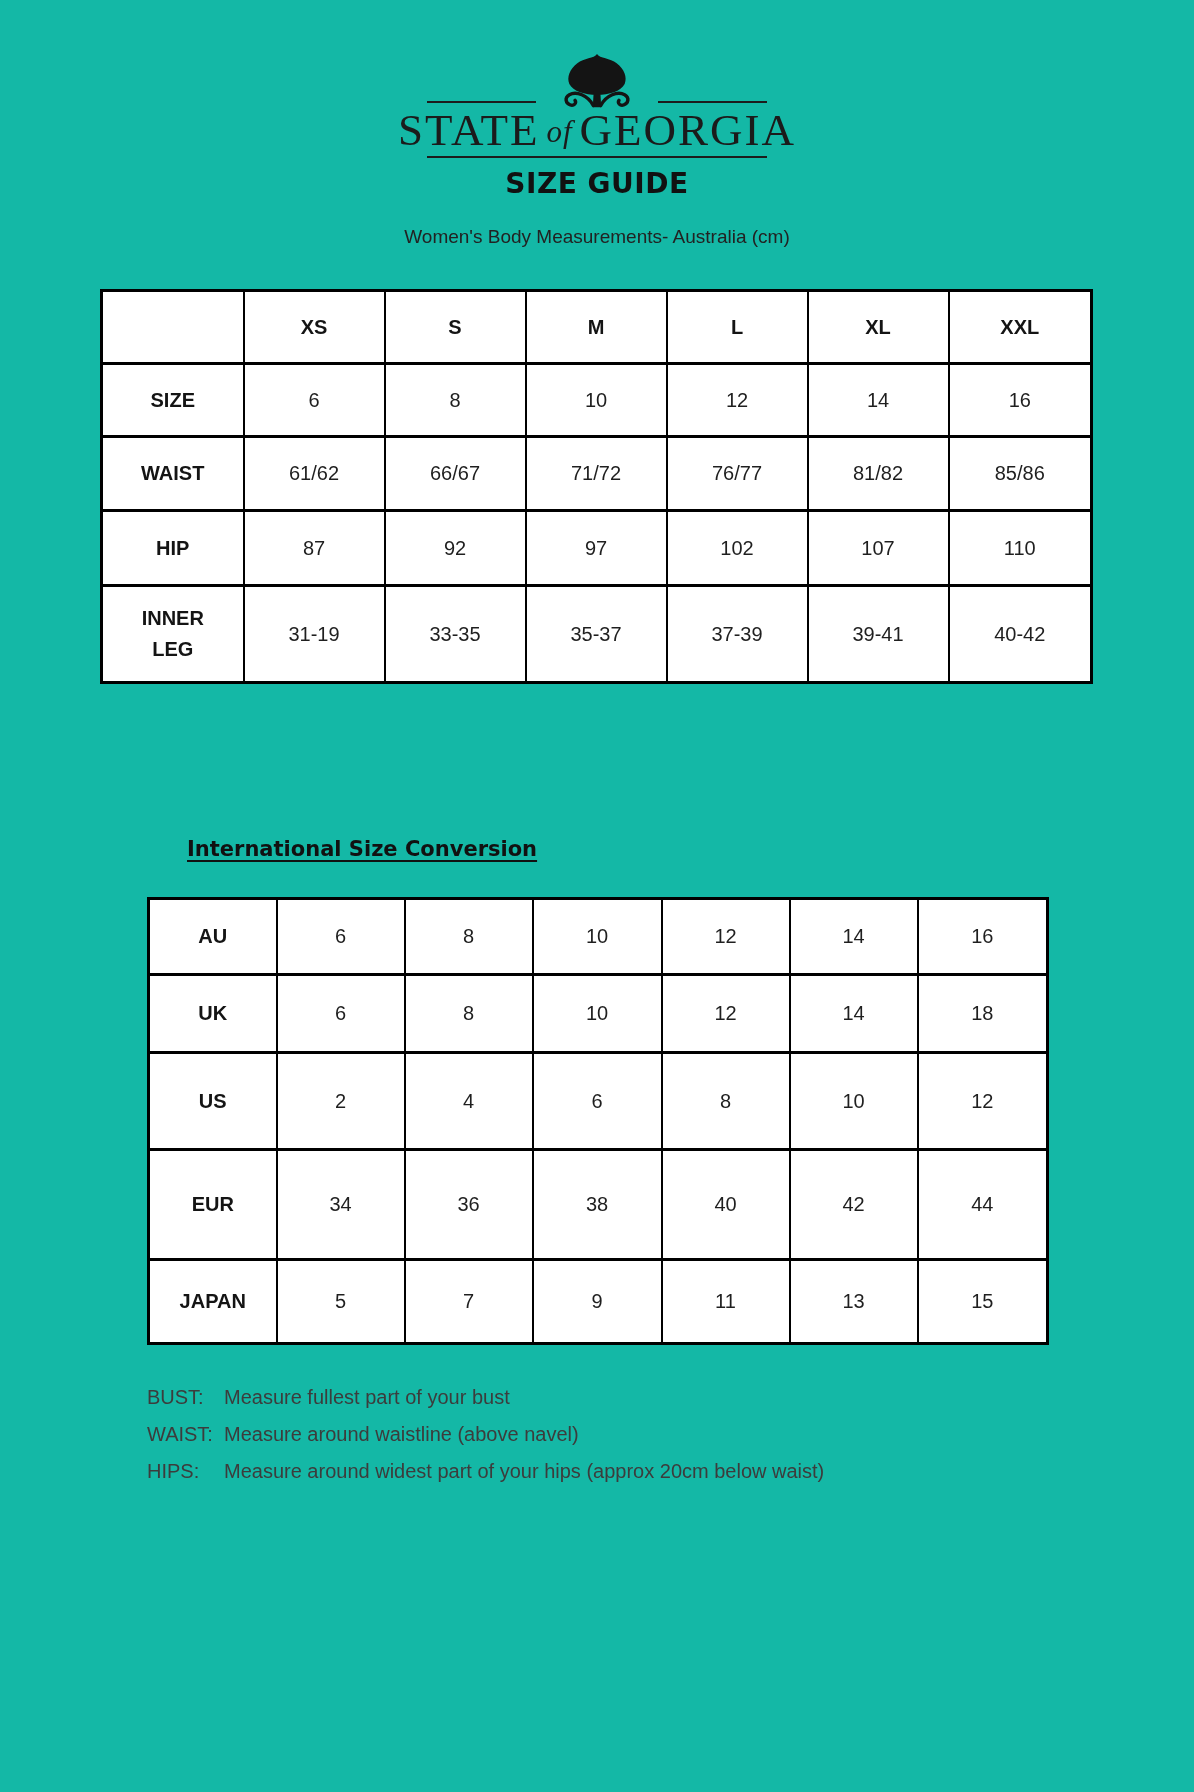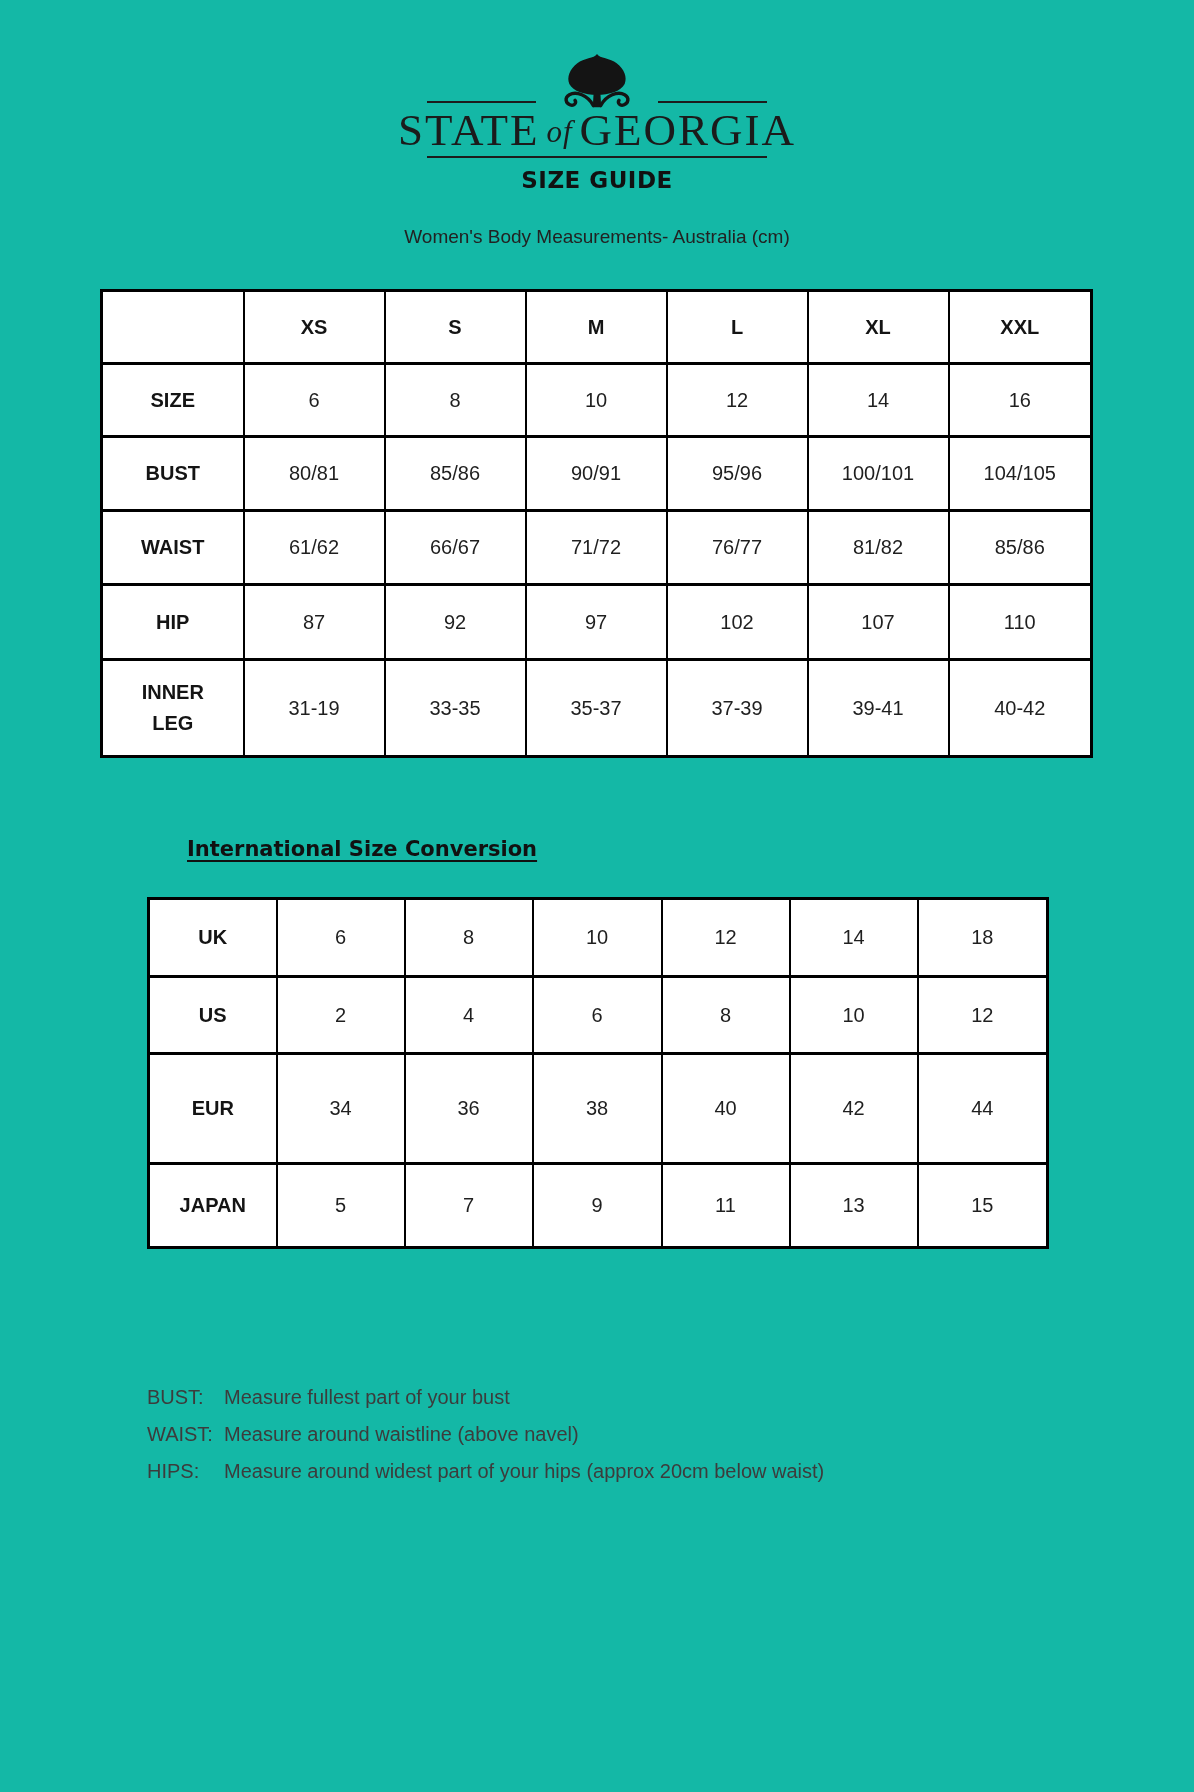--- a/index.html
+++ b/index.html
@@ -57,21 +57,21 @@
     width:340px;
     border-top:2px solid #1c1c1c;
   }
   .doc-title{
     position:absolute;
     left:0; top:167px;
     width:100%;
     text-align:center;
     font-family:"DejaVu Sans", sans-serif;
     font-weight:700;
-    font-size:23px;
+    font-size:28px;
     letter-spacing:0.5px;
     color:#111111;
   }
   .doc-subtitle{
     position:absolute;
     left:0; top:226px;
     width:100%;
     text-align:center;
     font-size:19px;
     color:#222222;
@@ -125,21 +125,21 @@
     margin-left:40px;
   }
 
   .t2{
     position:absolute;
     left:147px; top:897px;
     width:899px;
   }
   .t2 .rh-a{height:76px;}
   .t2 .rh-b{height:78px;}
-  .t2 .rh-c{height:77px;margin-left:16px;}
+  .t2 .rh-c{height:97px;margin-left:16px;}
   .t2 .rh-d{height:110px;}
   .t2 .rh-e{height:84px;}
 
   
   .notes{
     position:absolute;
     left:147px; top:1379px;
     font-size:20px;
     line-height:37px;
     color:#3c3c3c;
@@ -195,29 +195,20 @@
       </tr>
       <tr class="rh-a">
         <th>SIZE</th>
         <td>6</td>
         <td>8</td>
         <td>10</td>
         <td>12</td>
         <td>14</td>
         <td>16</td>
       </tr>
-      <tr class="rh-b">
-        <th>BUST</th>
-        <td>80/81</td>
-        <td>85/86</td>
-        <td>90/91</td>
-        <td>95/96</td>
-        <td>100/101</td>
-        <td>104/105</td>
-      </tr>
       <tr class="rh-c">
         <th>WAIST</th>
         <td>61/62</td>
         <td>66/67</td>
         <td>71/72</td>
         <td>76/77</td>
         <td>81/82</td>
         <td>85/86</td>
       </tr>
       <tr class="rh-d">
@@ -248,20 +239,29 @@
     <colgroup>
         <col style="width:128px">
         <col style="width:128px">
         <col style="width:128px">
         <col style="width:129px">
         <col style="width:128px">
         <col style="width:128px">
         <col style="width:130px">
       </colgroup>
     <tbody>
+      <tr class="rh-a">
+        <th>AU</th>
+        <td>6</td>
+        <td>8</td>
+        <td>10</td>
+        <td>12</td>
+        <td>14</td>
+        <td>16</td>
+      </tr>
       <tr class="rh-b">
         <th>UK</th>
         <td>6</td>
         <td>8</td>
         <td>10</td>
         <td>12</td>
         <td>14</td>
         <td>18</td>
       </tr>
       <tr class="rh-c">

